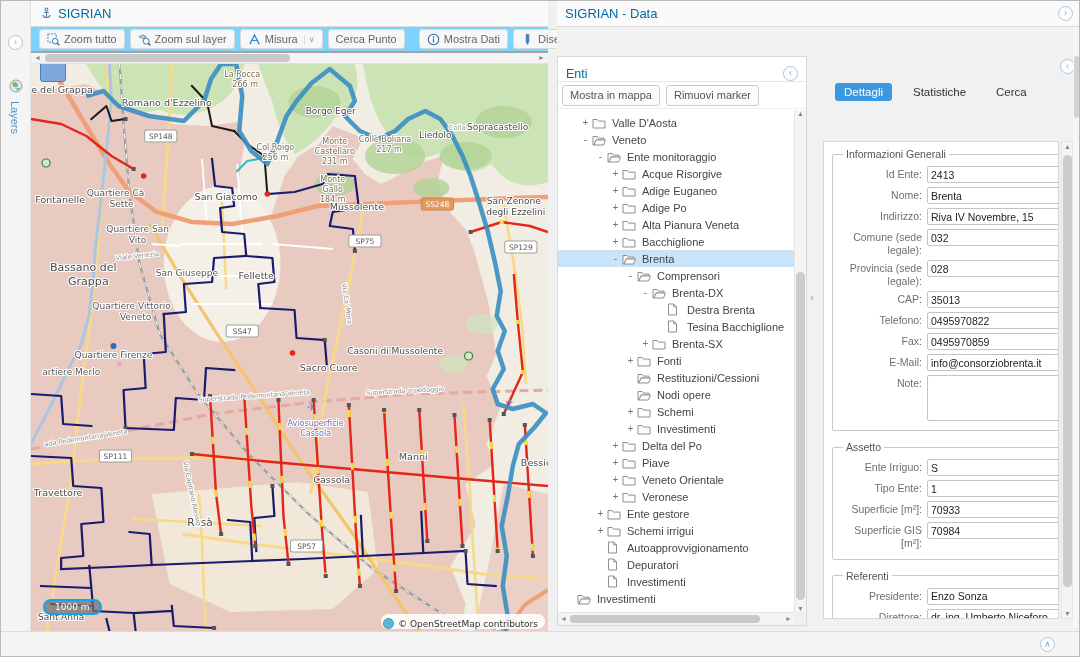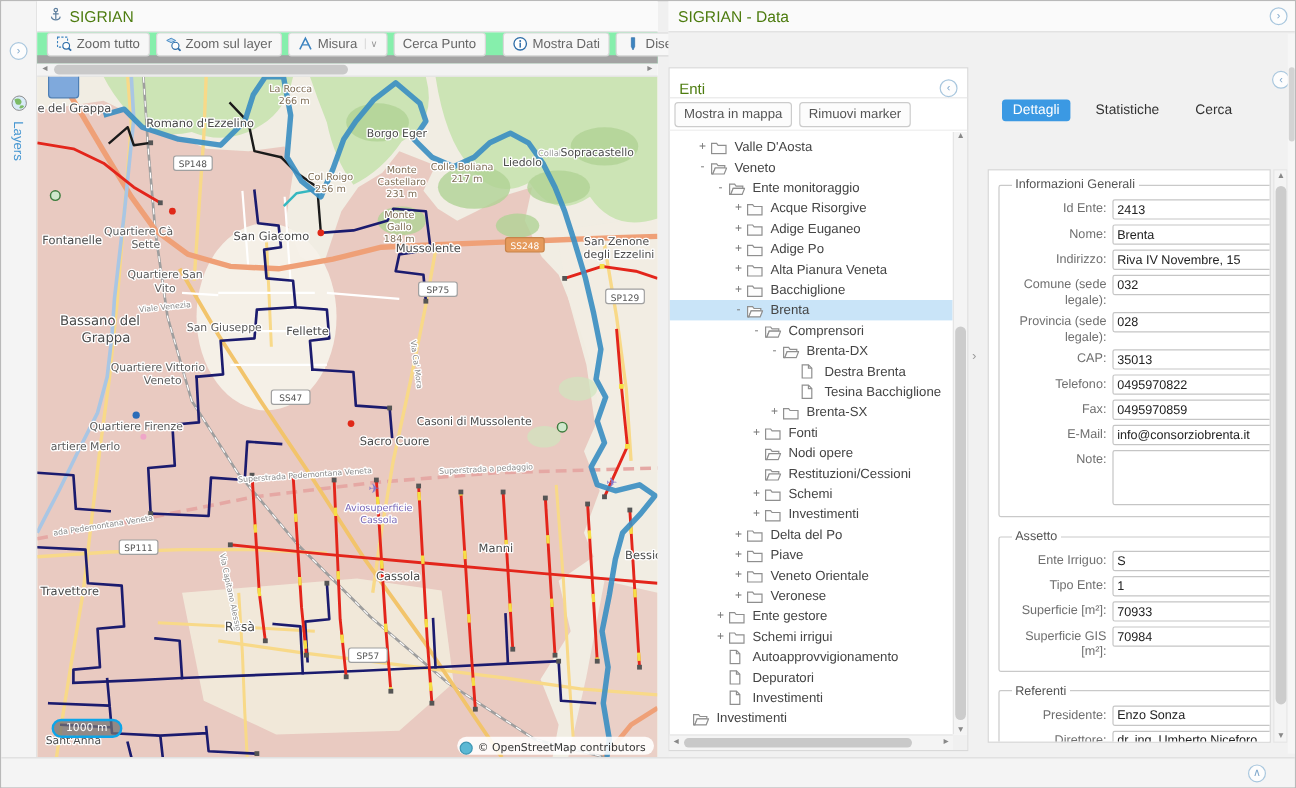--- a/index.html
+++ b/index.html
@@ -9,22 +9,22 @@
   
   .rail{position:absolute;left:0;top:0;width:30px;height:630px;background:#f4f4f4;border-right:1px solid #e3e3e3;}
   .circ-ico{width:15px;height:15px;border:1px solid #a9c7de;border-radius:50%;color:#7fa8cc;
             font-size:9px;line-height:13px;text-align:center;display:inline-block;background:#fdfdfd;}
   .rail .circ-ico{position:absolute;left:7px;top:34px;}
   .rail .globe{position:absolute;left:8px;top:78px;}
   .layers-lbl{position:absolute;left:8px;top:100px;color:#4797d2;font-size:11px;writing-mode:vertical-rl;}
   
   .lpanel{position:absolute;left:30px;top:0;width:517px;height:630px;background:#fff;}
   .lheader{height:26px;border-bottom:1px solid #dcdcdc;background:#fafafa;display:flex;align-items:center;padding-left:10px;gap:6px;}
-  .ptitle{color:#4d7c0f;font-size:13px;}
-  .ltoolbar{height:26px;background:#86efac;display:flex;align-items:center;padding-left:8px;gap:5px;border-bottom:7px solid #a3a3a3;}
+  .ptitle{color:#0369a1;font-size:13px;}
+  .ltoolbar{height:26px;background:#7dd3fc;display:flex;align-items:center;padding-left:8px;gap:5px;border-bottom:2px solid #a3a3a3;}
   .tbtn{display:inline-flex;align-items:center;gap:4px;height:20px;padding:0 7px;background:#f7f7f7;
         border:1px solid #d8d8d8;border-radius:3px;font-size:11px;color:#666;font-family:inherit;white-space:nowrap;}
   .tbtn svg{flex:none;}
   .tsep{width:1px;height:16px;background:#d5d5d5;margin:0 2px;}
   .split{color:#999;font-size:8px;border-left:1px solid #ddd;padding-left:4px;margin-left:2px;}
   .hscroll{position:absolute;left:0;top:52px;width:100%;height:11px;background:#f3f3f3;border-bottom:1px solid #e0e0e0;}
   .sarrow{position:absolute;font-size:7px;color:#8a8a8a;top:1px;}
   .hthumb{position:absolute;left:14px;top:1px;width:245px;height:8px;background:#c9c9c9;border-radius:4px;}
   .map{position:absolute;left:0;top:63px;width:517px;height:567px;overflow:hidden;background:#f1ede3;}
   .map svg.base{position:absolute;left:0;top:0;width:100%;height:100%;}
@@ -575,31 +575,31 @@
             <span class="tlab">Fonti</span>
           </div>
           <div class="trow" style="padding-left: 66px;">
             <span class="texp"></span>
             <span class="ticon">
               <svg width="14" height="12" viewBox="0 0 14 12">
                 <path d="M1,2.5 h4.2 l1.2,1.6 H12 V6 H4 L2,11 H1 Z" fill="#fdfdfd" stroke="#8f8f8f"></path>
                 <path d="M4,6 H13.5 L11.5,11 H2 Z" fill="#fdfdfd" stroke="#8f8f8f"></path>
               </svg>
             </span>
-            <span class="tlab">Nodi opere</span>
+            <span class="tlab">Restituzioni/Cessioni</span>
           </div>
           <div class="trow" style="padding-left: 66px;">
             <span class="texp"></span>
             <span class="ticon">
               <svg width="14" height="12" viewBox="0 0 14 12">
                 <path d="M1,2.5 h4.2 l1.2,1.6 H12 V6 H4 L2,11 H1 Z" fill="#fdfdfd" stroke="#8f8f8f"></path>
                 <path d="M4,6 H13.5 L11.5,11 H2 Z" fill="#fdfdfd" stroke="#8f8f8f"></path>
               </svg>
             </span>
-            <span class="tlab">Restituzioni/Cessioni</span>
+            <span class="tlab">Nodi opere</span>
           </div>
           <div class="trow" style="padding-left: 66px;">
             <span class="texp">+</span>
             <span class="ticon">
               <svg width="14" height="12" viewBox="0 0 14 12">
                 <path d="M1,2.5 h4.2 l1.2,1.6 H13 V11 H1 Z" fill="#fdfdfd" stroke="#8f8f8f"></path>
               </svg>
             </span>
             <span class="tlab">Schemi</span>
           </div>

